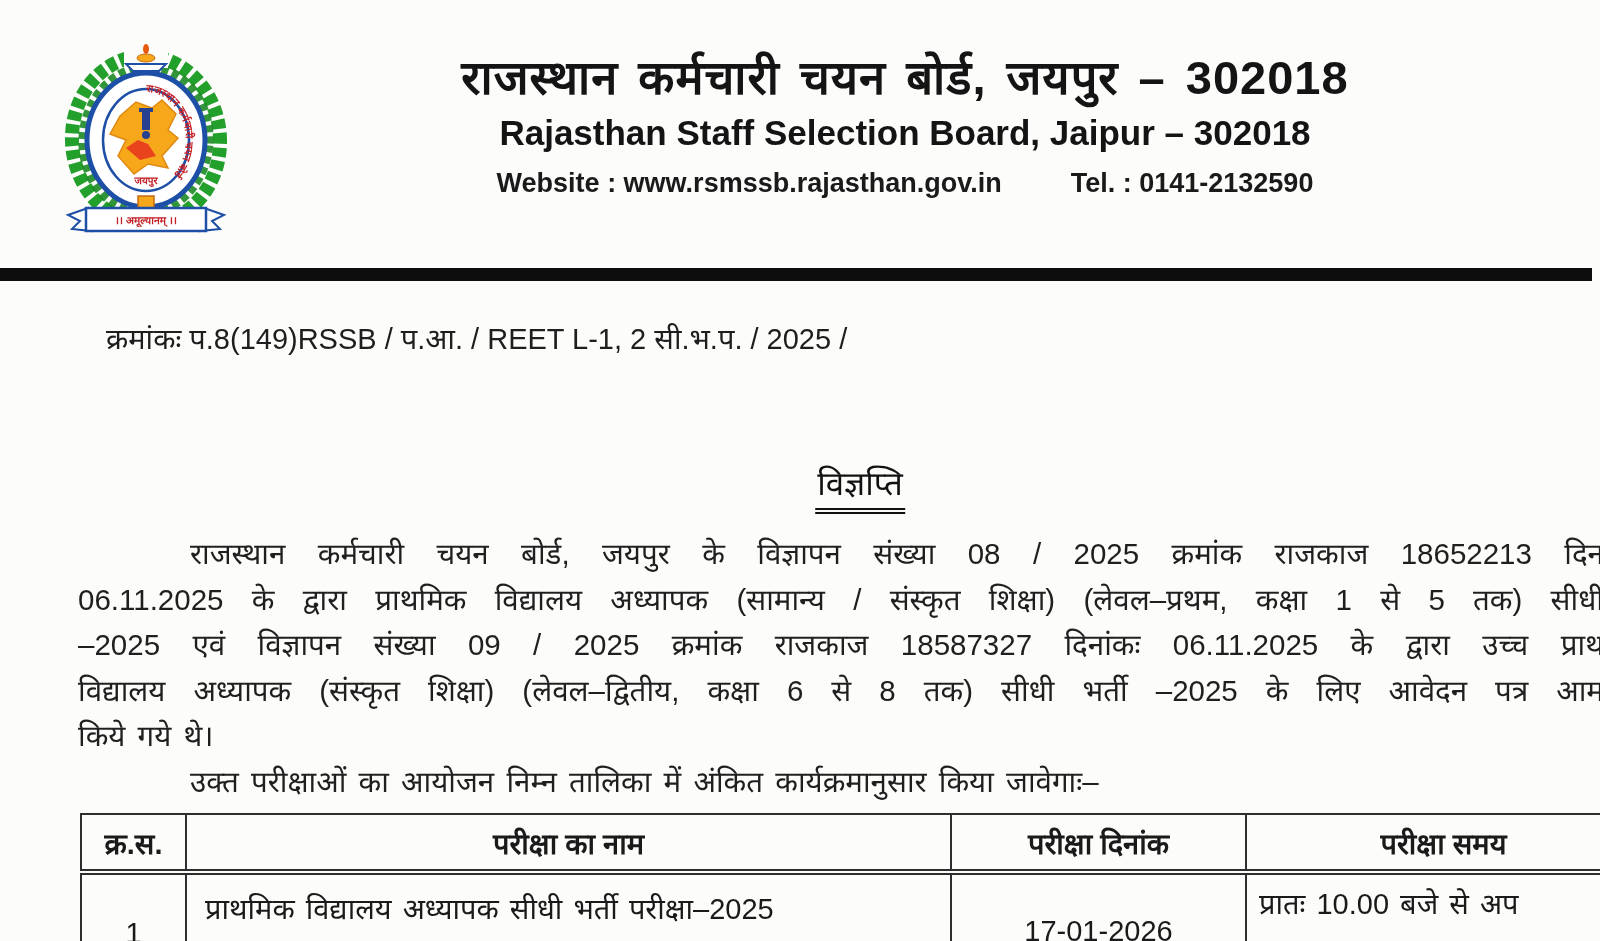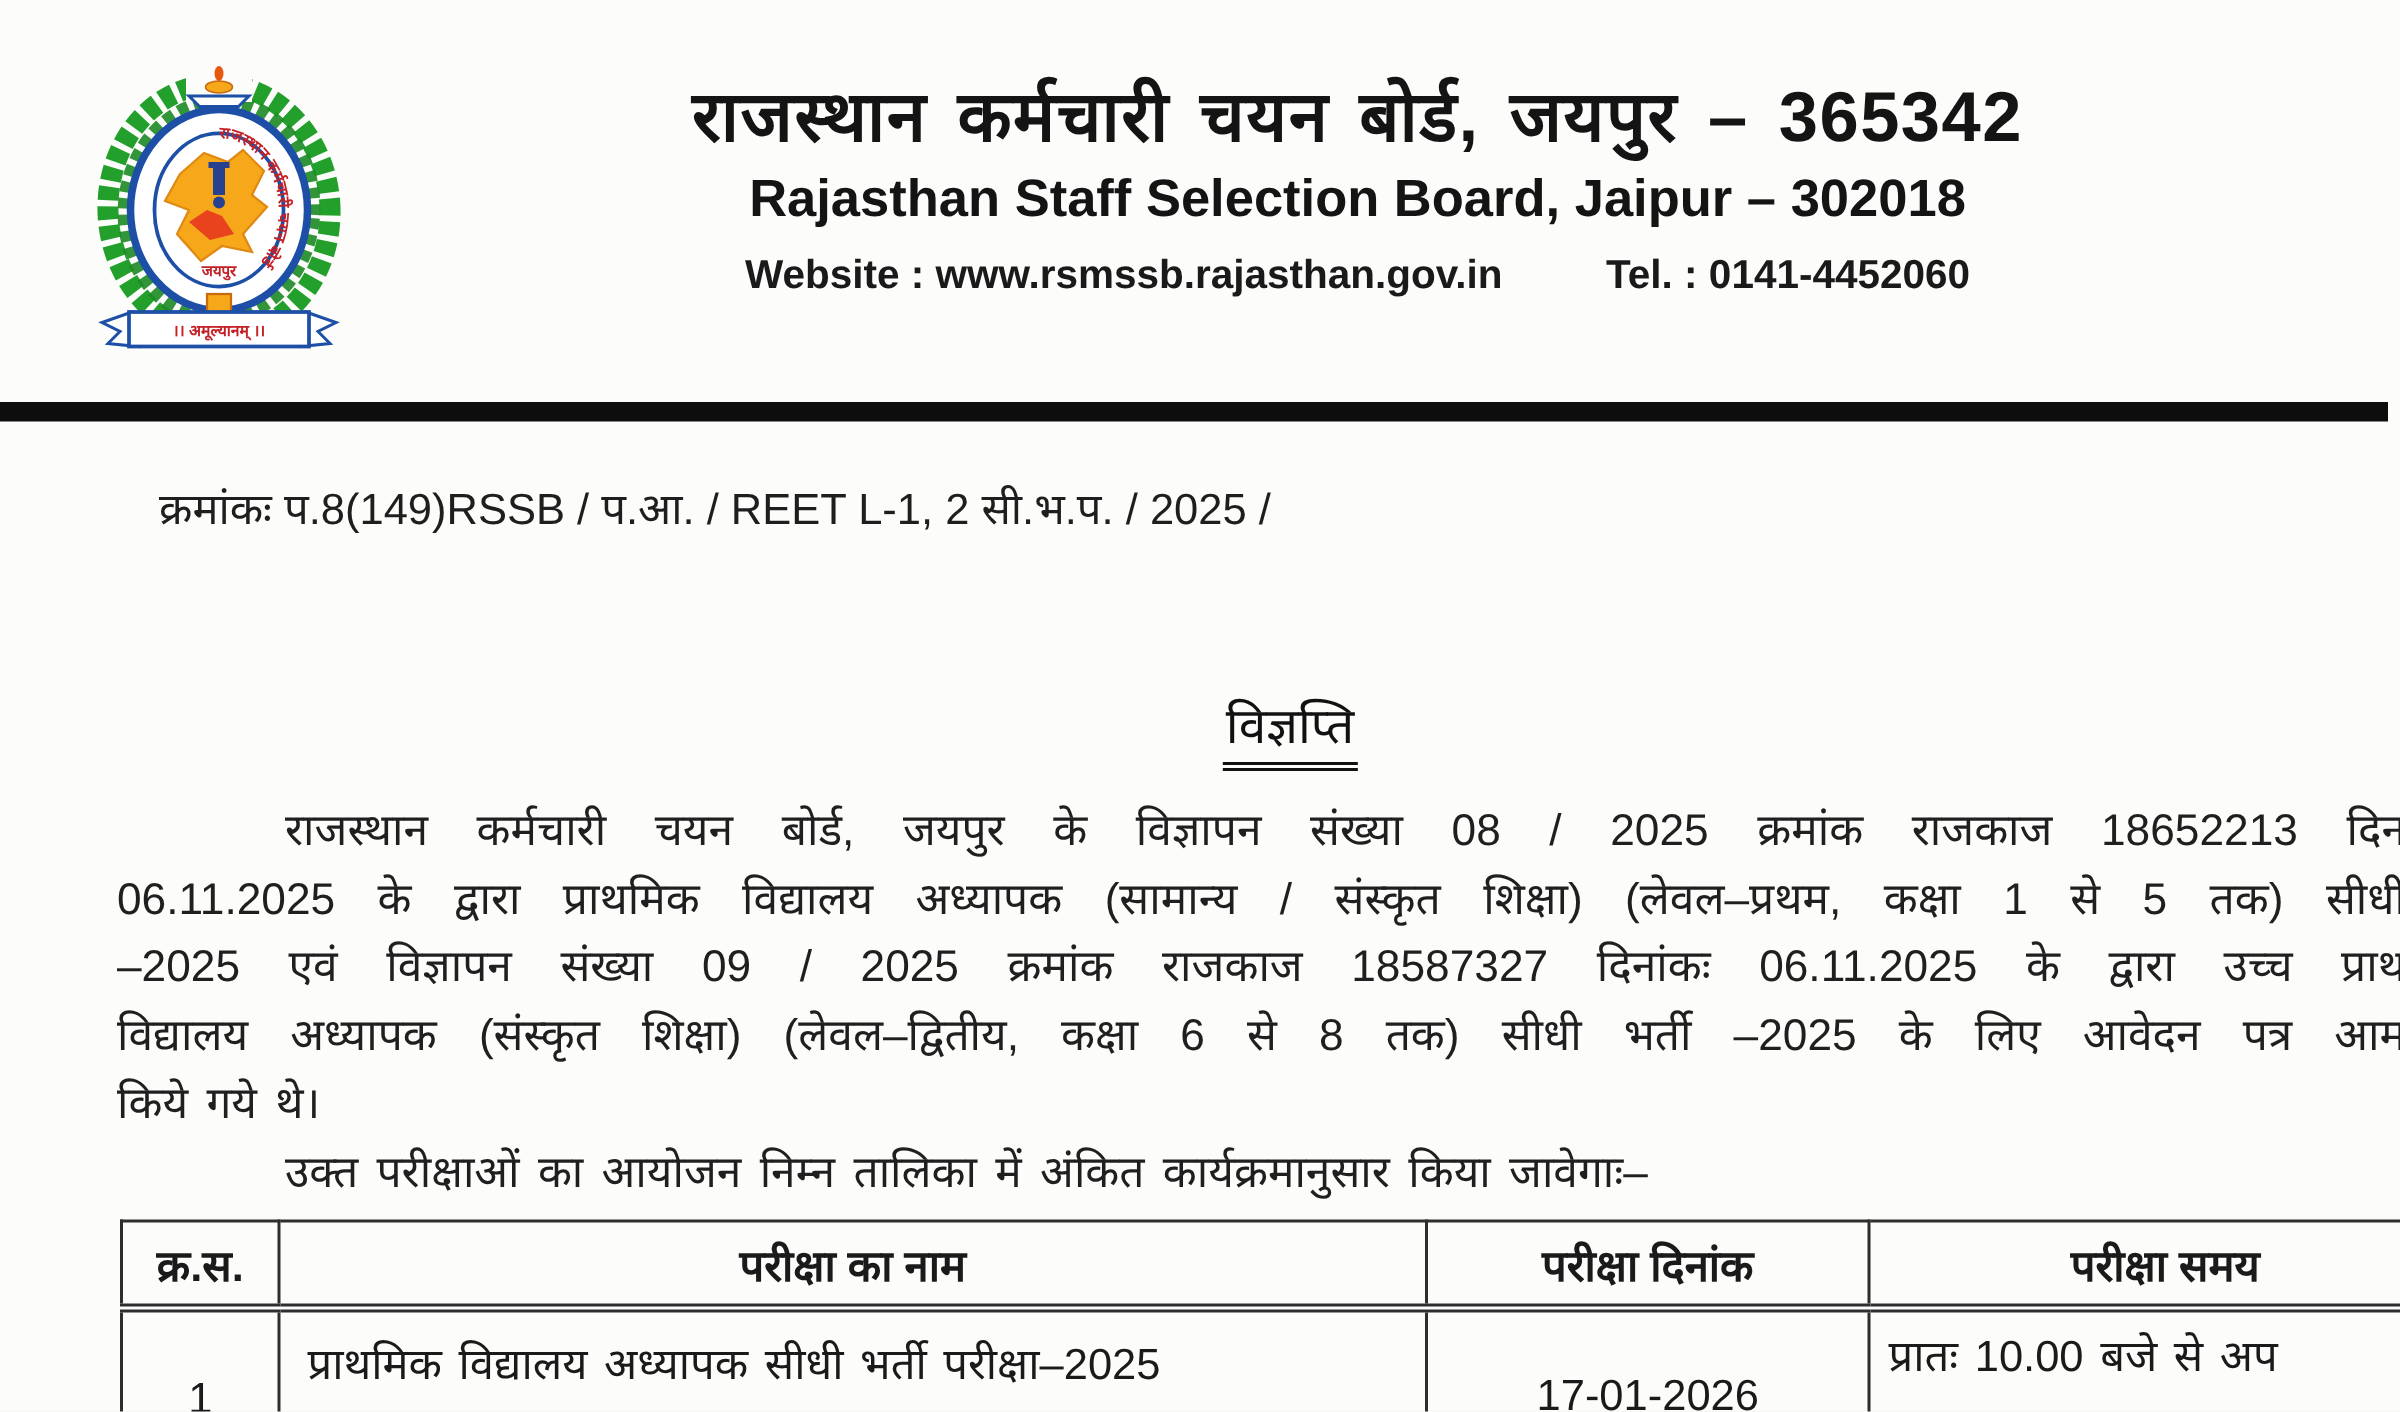--- a/index.html
+++ b/index.html
@@ -142,25 +142,25 @@
 
     <g>
       <path d="M38 172 l-20 7 12 6 -8 8 20 2 z" fill="#ffffff" stroke="#1d4fa6" stroke-width="2"></path>
       <path d="M154 172 l20 7 -12 6 8 8 -20 2 z" fill="#ffffff" stroke="#1d4fa6" stroke-width="2"></path>
       <rect x="36" y="172" width="120" height="23" fill="#ffffff" stroke="#1d4fa6" stroke-width="2.5"></rect>
       <text class="motto-text" x="96" y="188" text-anchor="middle">।। अमूल्यानम् ।।</text>
     </g>
   </svg>
 
   <div class="header-text">
-    <div class="org-hindi">राजस्थान कर्मचारी चयन बोर्ड, जयपुर – 365342</div>
+    <div class="org-hindi">राजस्थान कर्मचारी चयन बोर्ड, जयपुर – 302018</div>
     <div class="org-english">Rajasthan Staff Selection Board, Jaipur – 302018</div>
     <div class="contact-row">
       <span>Website : www.rsmssb.rajasthan.gov.in</span>
-      <span>Tel. : 0141-4452060</span>
+      <span>Tel. : 0141-2132590</span>
     </div>
   </div>
 
   <div class="rule"></div>
 
   <div class="ref-line">
     <span>क्रमांकः प.8(149)RSSB / प.आ. / REET L-1, 2 सी.भ.प. / 2025 /</span>
   </div>
 
   <div class="notice-title">विज्ञप्ति</div>

